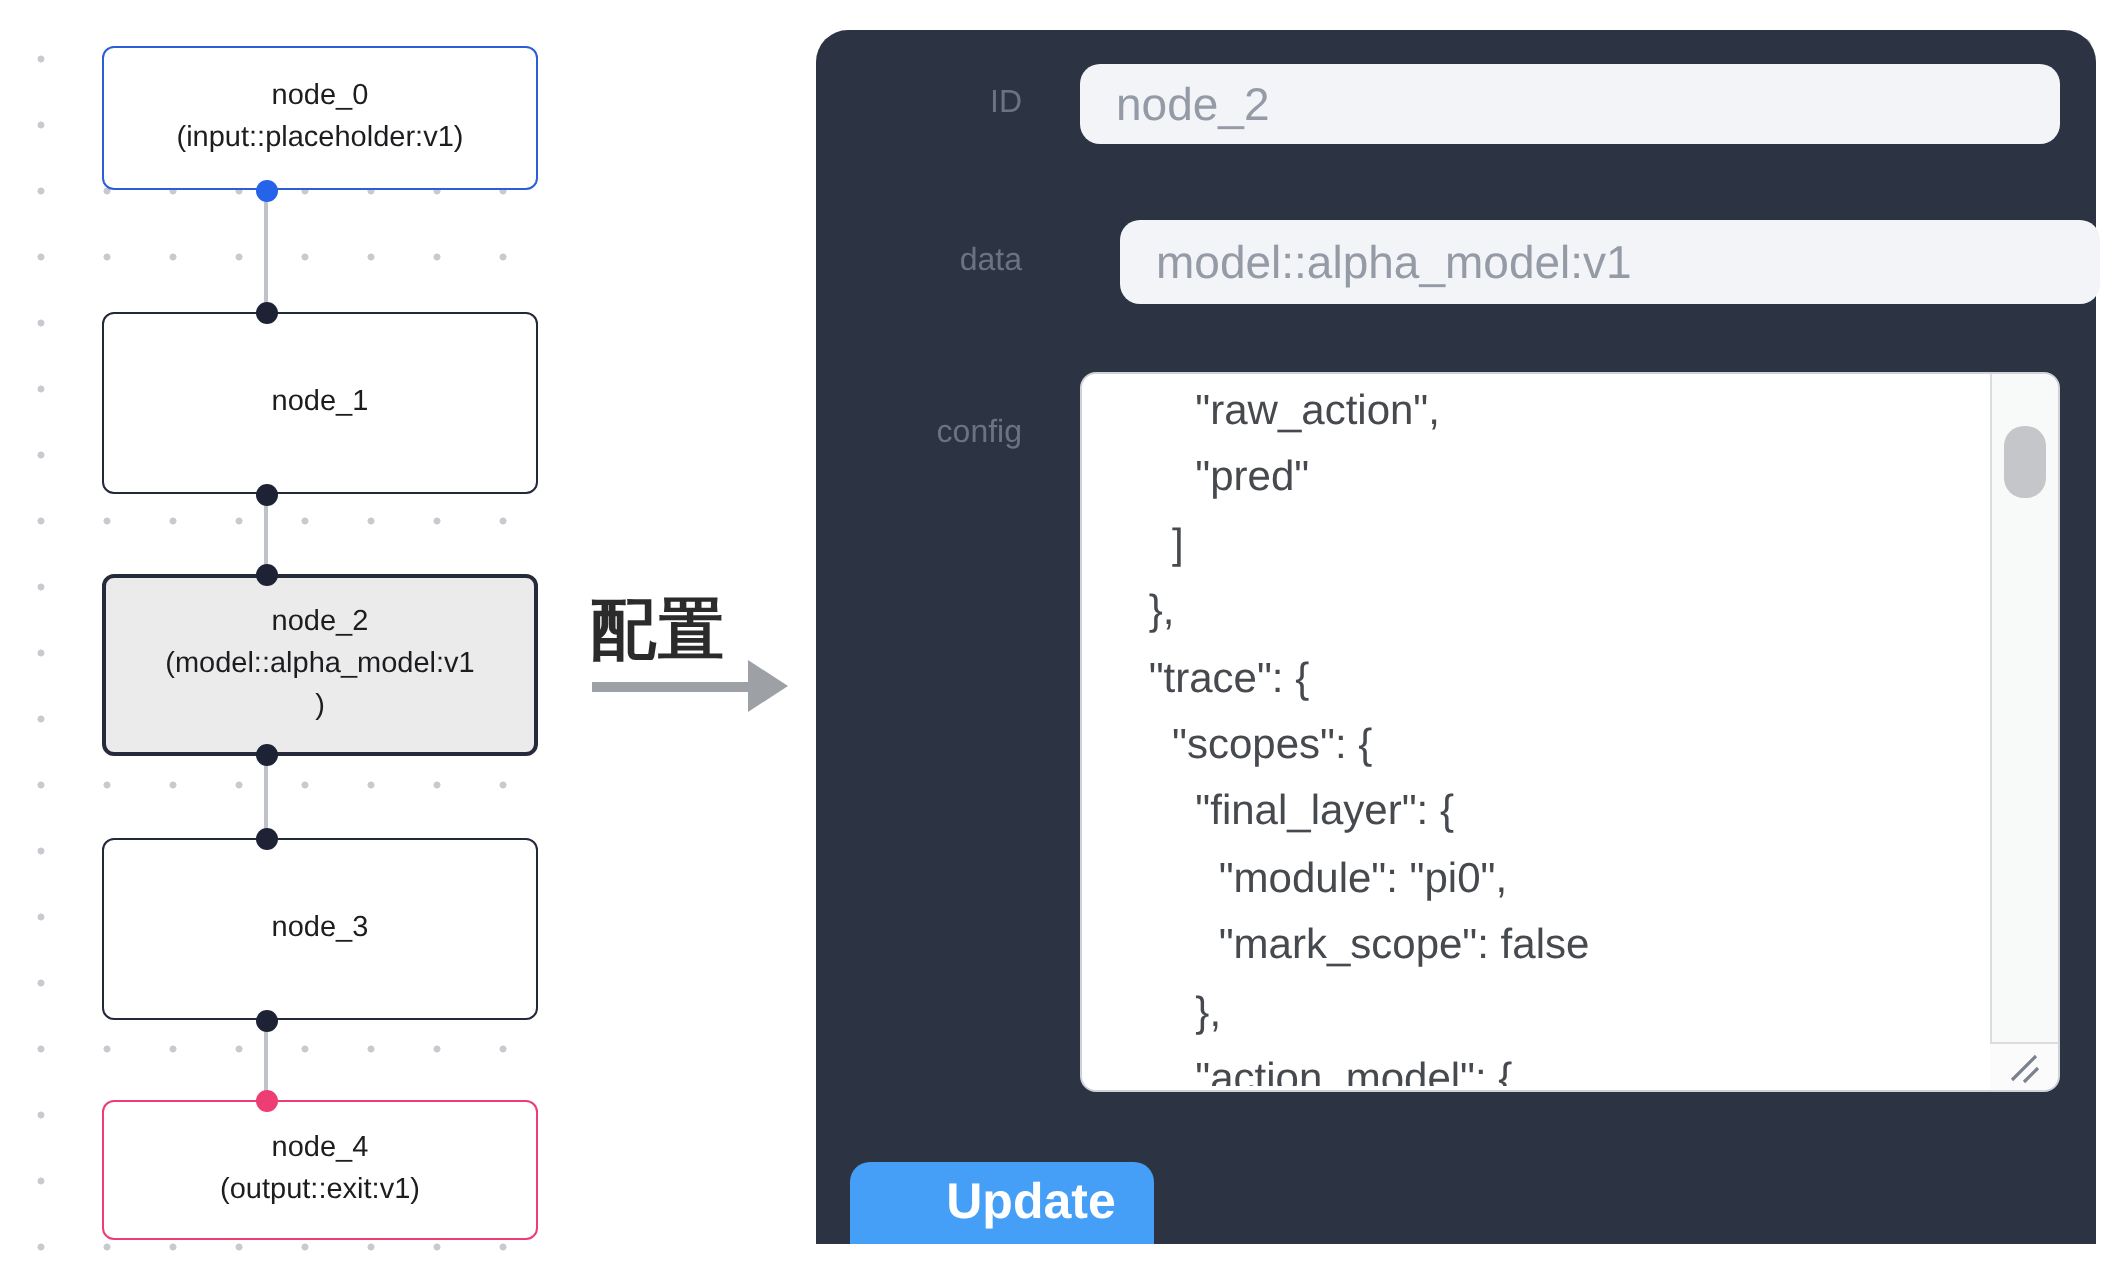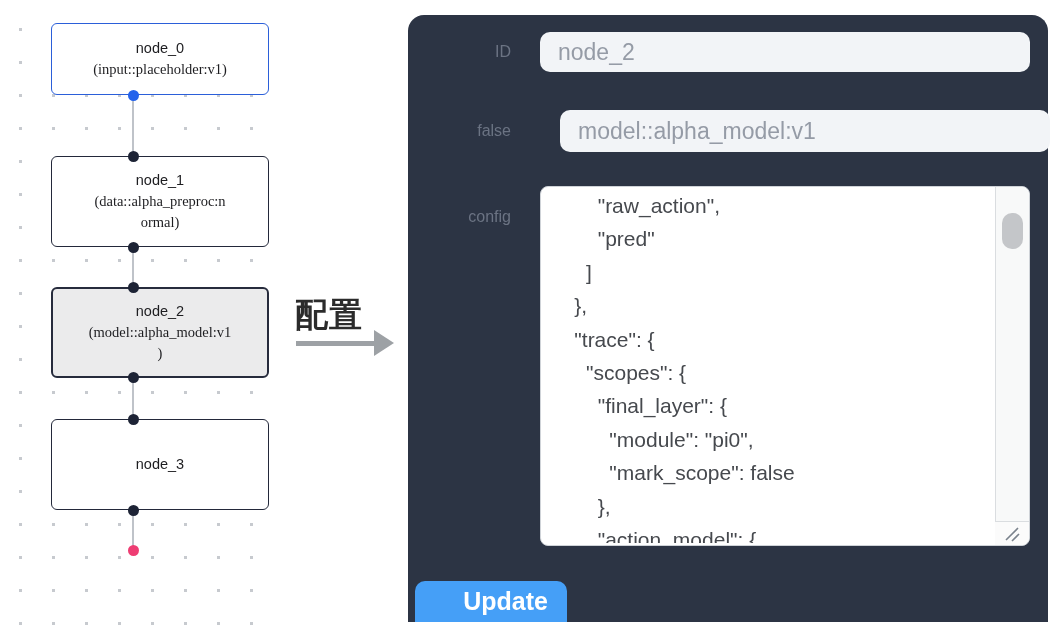--- a/index.html
+++ b/index.html
@@ -16,21 +16,21 @@
   #dots-left  { left:0;   width:272px; background-position: 4px 13px; }
   #dots-right { left:392px; width:670px; background-position: 8px 5px; }
 
   
   .node {
     position:absolute; left:23px; width:218px;
     background:#ffffff; border:1.5px solid #23283a; border-radius:6px;
     display:flex; flex-direction:column; align-items:center; justify-content:center;
     text-align:center; color:#1d1d20; font-size:14.5px; line-height:21px;margin-left:28px;
   }
-  .node .subtitle { white-space:pre-line; word-break:break-all; width:204px;font-family:Liberation Serif, serif; }
+  .node .subtitle { white-space:pre-line; word-break:break-all; width:204px; }
   #node-0 { top:23px;  height:72px; border-color:#2b5fd9; }
   #node-1 { top:156px; height:91px; }
   #node-2 { top:287px; height:91px; background:#ebebec; border-width:2px; border-color:#262b3c; }
   #node-3 { top:419px; height:91px; }
   #node-4 { top:550px; height:70px; border-color:#ee3d73; }
 
   .edge { position:absolute; left:132px; width:2px; background:#bfc3c9; }
   #edge-0 { top:95px;  height:61px; }
   #edge-1 { top:247px; height:40px; }
   #edge-2 { top:378px; height:41px; }
@@ -71,21 +71,21 @@
                  font-size:21px; line-height:33.4px; color:#46494e; }
   #config-scrollbar { position:absolute; right:0; top:0; width:34px; height:100%;
                       background:#f8f9f9; border-left:1px solid #dadde0;
                       border-radius:0 8px 8px 0; }
   #config-scroll-thumb { position:absolute; left:6px; top:26px; width:21px; height:36px;
                          border-radius:10px; background:#c4c6c9; }
   #config-resize { position:absolute; right:0; bottom:0; width:34px; height:24px;
                    border-top:1px solid #dadde0; background:#fbfbfb;
                    border-radius:0 0 8px 0; display:flex; align-items:center; justify-content:center; }
 
-  #update-button { position:absolute; left:7px; top:566px; width:152px; height:41px;
+  #update-button { position:absolute; left:17px; top:566px; width:152px; height:41px;
                    background:#459ff7; border:none; border-radius:10px 10px 0 0;
                    color:#ffffff; font-size:25px; font-weight:700;
                    font-family:"Liberation Sans","DejaVu Sans",sans-serif;
                    display:flex; align-items:center; justify-content:center; cursor:pointer;padding-left:29px; }
 </style>
 </head>
 <body>
 
 <div id="stage">
 
@@ -96,51 +96,53 @@
   <div id="edge-1" class="edge"></div>
   <div id="edge-2" class="edge"></div>
   <div id="edge-3" class="edge"></div>
 
   <div id="node-0" class="node">
     <div class="title">node_0</div>
     <div class="subtitle">(input::placeholder:v1)</div>
   </div>
   <div id="node-1" class="node">
     <div class="title">node_1</div>
-    <div class="subtitle">(data::alpha_preproc:n
-ormal)</div>
   </div>
   <div id="node-2" class="node">
     <div class="title">node_2</div>
     <div class="subtitle">(model::alpha_model:v1
 )</div>
   </div>
   <div id="node-3" class="node">
     <div class="title">node_3</div>
+  </div>
+  <div id="node-4" class="node">
+    <div class="title">node_4</div>
+    <div class="subtitle">(output::exit:v1)</div>
   </div>
 
   <div class="port blue" style="top:90px;"></div>
   <div class="port" style="top:151px;"></div>
   <div class="port" style="top:242px;"></div>
   <div class="port" style="top:282px;"></div>
   <div class="port" style="top:372px;"></div>
   <div class="port" style="top:414px;"></div>
   <div class="port" style="top:505px;"></div>
   <div class="port pink" style="top:545px;"></div>
 
   <div id="annot-label">配置</div>
   <div id="arrow-shaft"></div>
   <div id="arrow-head"></div>
 
   <div id="panel">
 
     <div id="label-id" class="field-label">ID</div>
     <input id="input-id" class="text-input" type="text" readonly="" value="node_2" style="">
 
-    <div id="label-type" class="field-label">false</div>
+    <div id="label-type" class="field-label">data</div>
     <input id="input-type" class="text-input" type="text" readonly="" value="model::alpha_model:v1" style="">
 
     <div id="label-config" class="field-label">config</div>
 
     <div id="config-box">
       <div id="config-text">        "raw_action",
         "pred"
       ]
     },
     "trace": {

